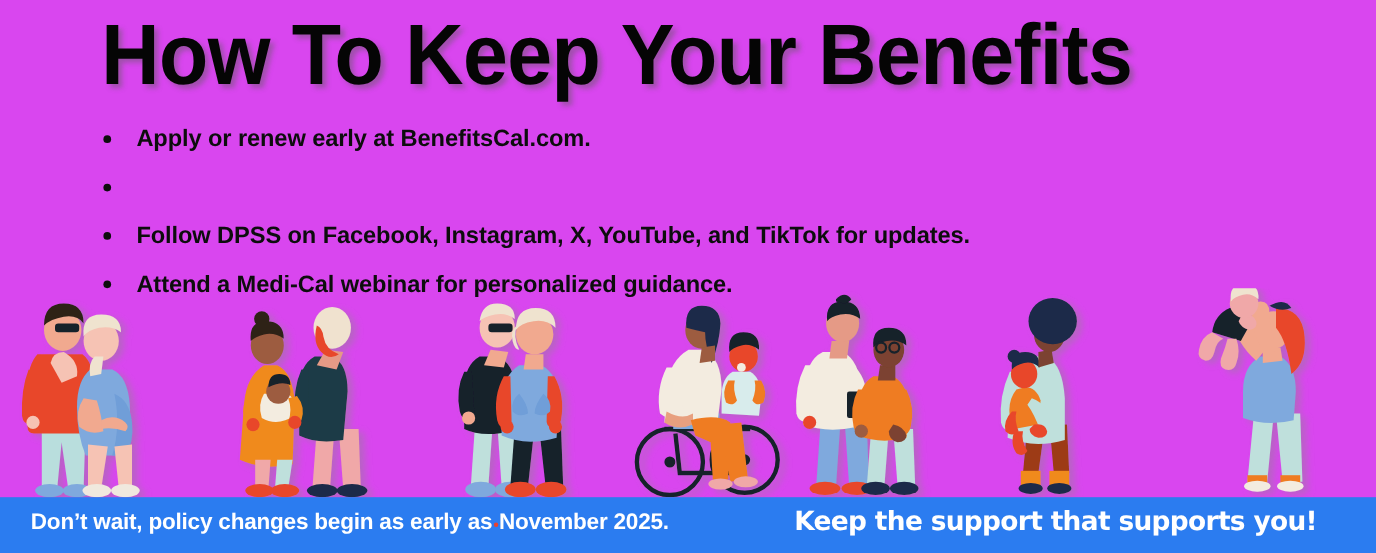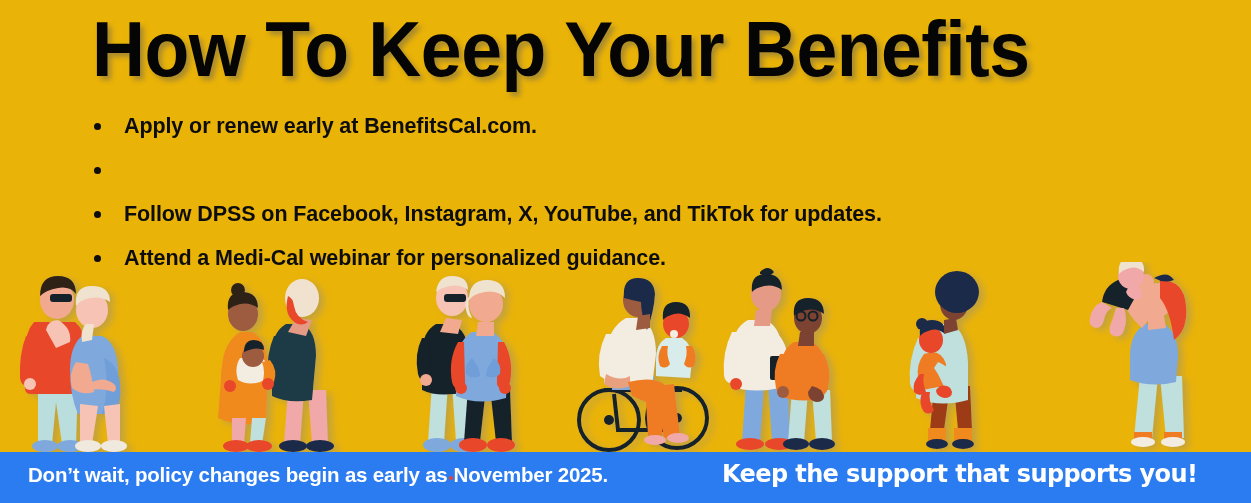--- a/index.html
+++ b/index.html
@@ -119,21 +119,21 @@
     font-weight: bold;
     font-size: 24px;
     color: #ffffff;
     letter-spacing: -0.6px;
     white-space: nowrap;
   }
 </style>
 </head>
 <body>
 
-<div id="poster" style="background: #eab308;">
+<div id="poster" style="background: #d946ef;">
 
   <div class="title">How To Keep Your Benefits</div>
 
   <div class="bullets">
     <div class="bullet-row">
       <span class="bullet-dot"></span>
       <span class="bullet-text">Apply or renew early at BenefitsCal.com.</span>
     </div>
     <div class="bullet-row">
       <span class="bullet-dot"></span>

